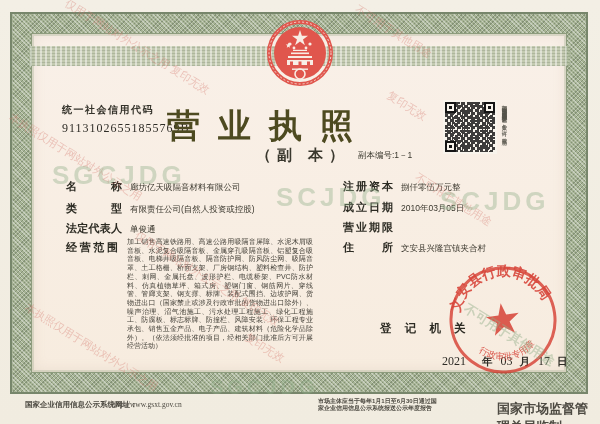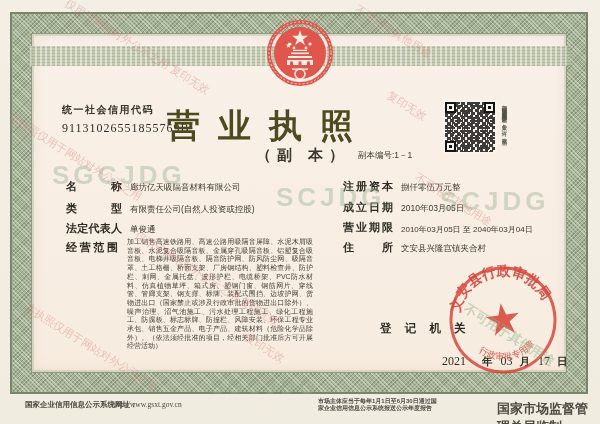--- a/index.html
+++ b/index.html
@@ -168,21 +168,20 @@
   <div class="row" style="left:343px;top:179px">
     <div class="f-label rw">注册资本</div>
     <div class="f-value">捌仟零伍万元整</div>
   </div>
   <div class="row" style="left:343px;top:200px">
     <div class="f-label rw">成立日期</div>
     <div class="f-value">2010年03月05日</div>
   </div>
   <div class="row" style="left:343px;top:220px">
     <div class="f-label rw">营业期限</div>
-    <div class="f-value" style="font-size:8px">2010年03月05日 至 2040年03月04日</div>
   </div>
   <div class="row" style="left:343px;top:240px">
     <div class="f-label rw">住所</div>
     <div class="f-value">文安县兴隆宫镇夹合村</div>
   </div>
 
   <div class="registrar">登 记 机 关</div>
 
   <div class="date-row">
     <span class="date-num">2021</span>

